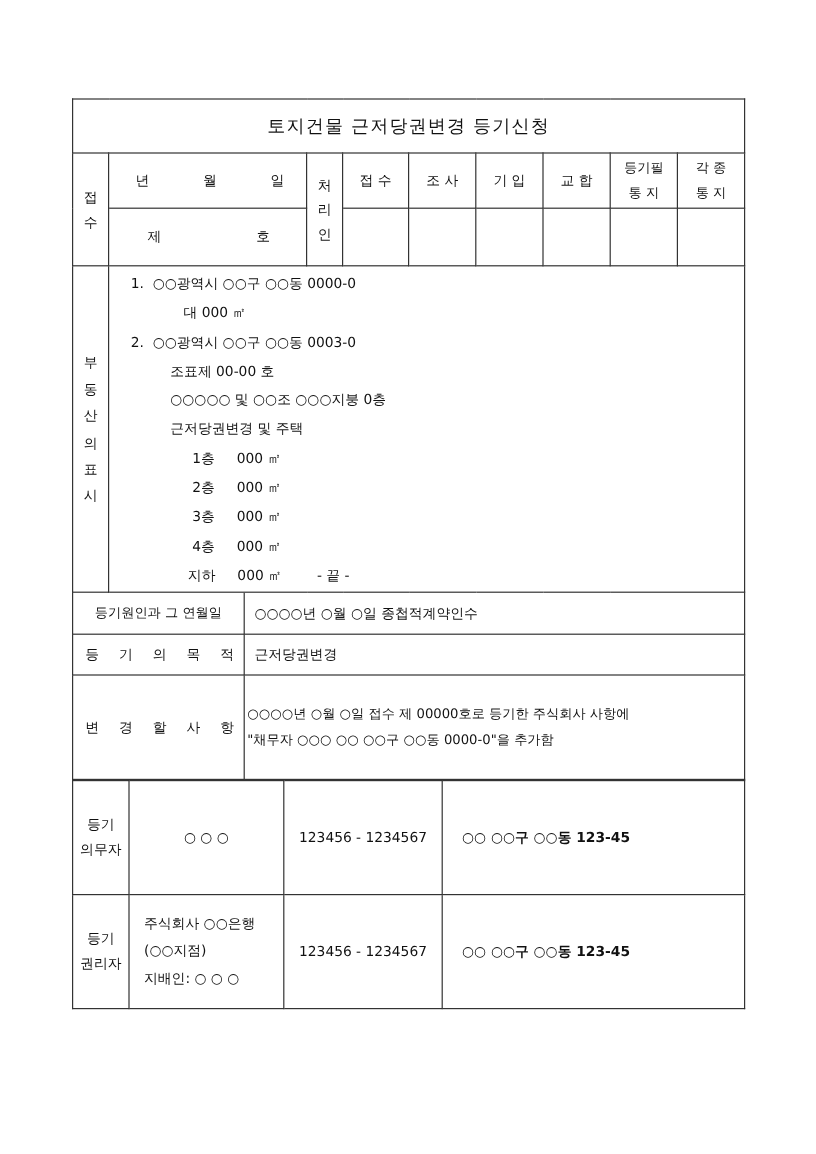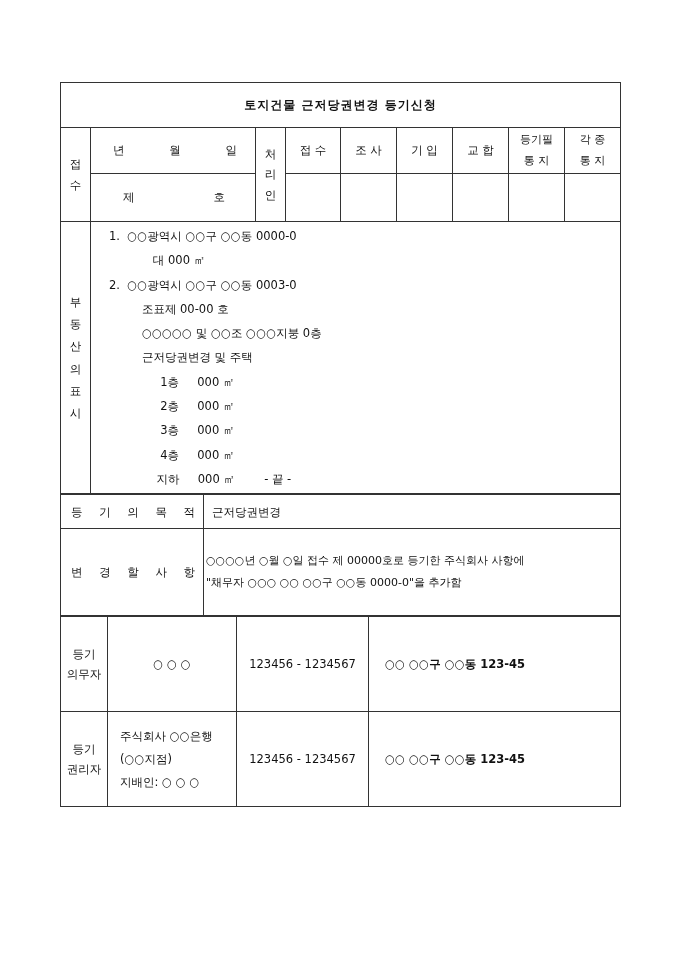--- a/index.html
+++ b/index.html
@@ -1,21 +1,21 @@
 <!DOCTYPE html>
 <html><head>
 <meta charset="utf-8">
 <style>
   html, body { margin: 0; padding: 0; background: #ffffff; }
   body { width: 680px; height: 962px; position: relative; font-family: "DejaVu Sans", "Liberation Sans", sans-serif; color: #111; }
   .page { position: absolute; left: 60px; top: 82px; width: 560px; }
   table { border-collapse: collapse; width: 560px; table-layout: fixed; }
   td { border: 1px solid #333; padding: 0; font-size: 11.5px; vertical-align: middle; line-height: 1.25; }
   .outer { border: 1.5px solid #222; }
-  .title-cell { height: 44px; text-align: center; font-family: "DejaVu Serif", "Liberation Serif", serif; font-weight: bold; font-size: 12px; letter-spacing: 1px; }
+  .title-cell { height: 44px; text-align: center; font-family: "DejaVu Serif", "Liberation Serif", serif; font-weight: normal; font-size: 15px; letter-spacing: 1px; }
   .c { text-align: center; }
   .spread { display: flex; justify-content: space-between; padding: 0 18px 0 22px; }
   .vert { display: flex; flex-direction: column; align-items: center; gap: 6px; }
   .hdr-sm { font-size: 11px; line-height: 1.9; margin-top: 36px; }
   .prop-list { padding: 2px 0 2px 0; }
   .prop-line { height: 24.3px; line-height: 24.3px; white-space: pre; font-size: 11.5px; }
   .lbl-spread { display: flex; justify-content: space-between; padding: 0 8px 0 10px; }
   .val { padding-left: 8px; }
   .val2 { padding-left: 2px; line-height: 2; }
   .addr { padding-left: 16px; font-weight: bold; }
@@ -119,20 +119,24 @@
     </tr>
   </tbody>
     </table>
 
   <table class="outer" style="border-top:none">
     <colgroup>
         <col style="width:143px">
         <col style="width:417px">
       </colgroup>
     <tbody>
+        <tr style="height:34px">
+      <td class="c" style="font-size:11px;border-top:none">등기원인과 그 연월일</td>
+      <td class="val" style="border-top:none">○○○○년 ○월 ○일 종첩적계약인수</td>
+    </tr>
     <tr style="height:34px">
       <td>
         <div class="lbl-spread">
           <span>등</span>
           <span>기</span>
           <span>의</span>
           <span>목</span>
           <span>적</span>
         </div>
       </td>

